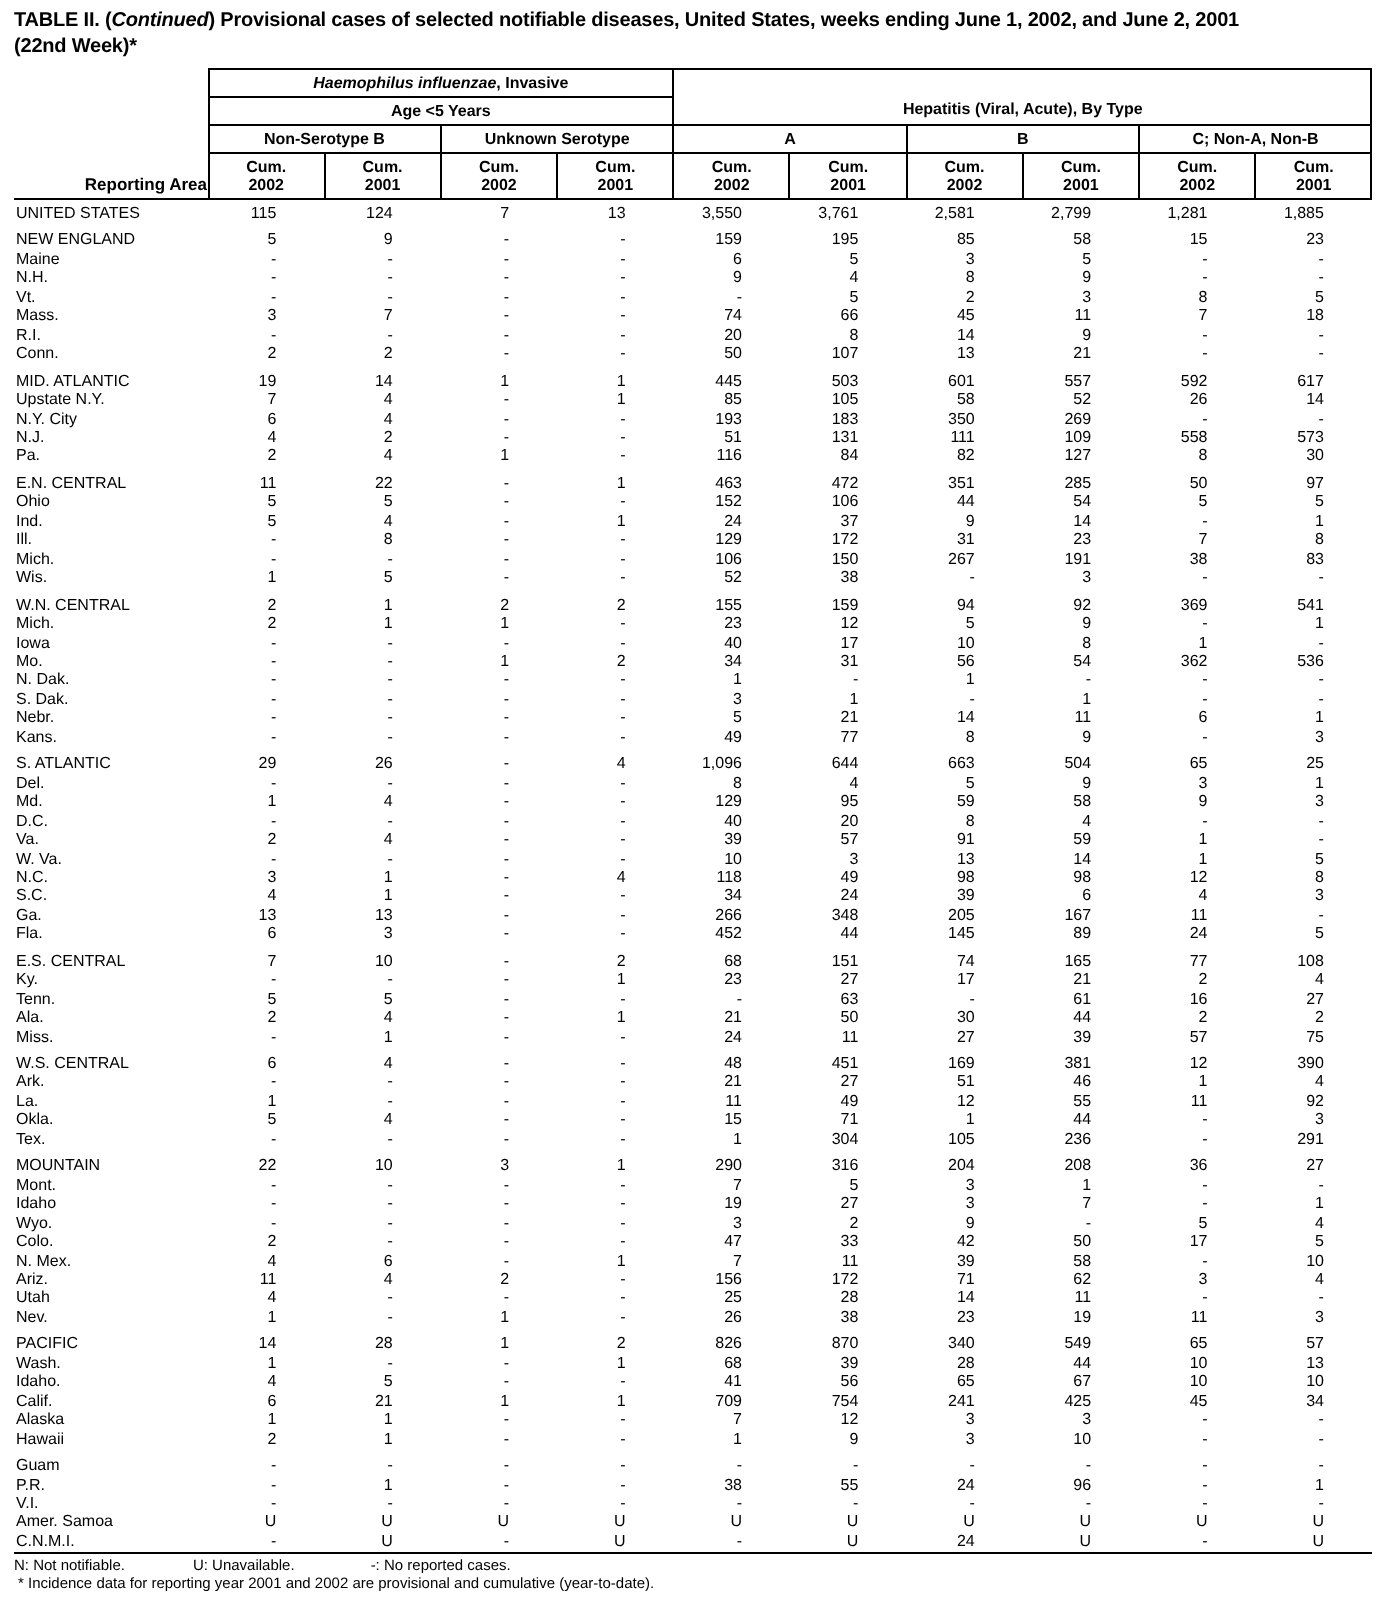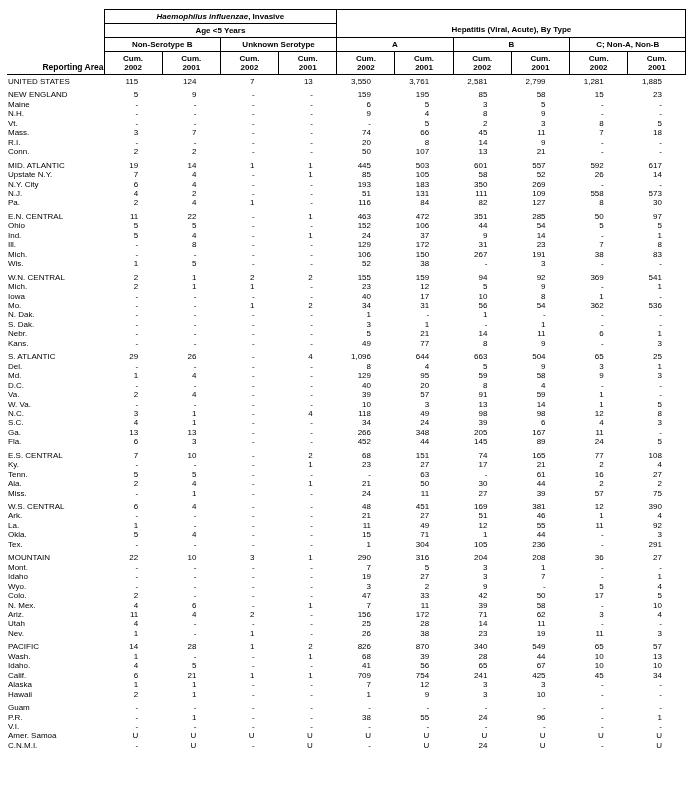--- a/index.html
+++ b/index.html
@@ -46,20 +46,21 @@
   .foot-line1 { font-size:7.5px; line-height:9px; }
   .foot-line1 .fn2 { margin-left:34px; }
   .foot-line1 .fn3 { margin-left:38px; }
   .foot-line2 { font-size:7.5px; line-height:9px; padding-left:2px; }
 </style>
 </head>
 <body>
 
 <div class="page">
 
+  <div class="title"><span>TABLE II. (</span><span class="ital">Continued</span><span>) Provisional cases of selected notifiable diseases, United States, weeks ending June 1, 2002, and June 2, 2001</span><br><span>(22nd Week)*</span></div>
 
   <table class="tbl">
     <colgroup>
       <col class="c-area">
       <col class="c-num">
         <col class="c-num">
         <col class="c-num">
         <col class="c-num">
         <col class="c-num">
       <col class="c-num">
@@ -965,14 +966,18 @@
           <td class="num">-</td>
           <td class="num">U</td>
           <td class="num">24</td>
           <td class="num">U</td>
           <td class="num">-</td>
           <td class="num">U</td>
         </tr>
       </tbody>
   </table>
 
+  <div class="foot">
+    <div class="foot-line1"><span class="fn1">N: Not notifiable.</span><span class="fn2">U: Unavailable.</span><span class="fn3">-: No reported cases.</span></div>
+    <div class="foot-line2">* Incidence data for reporting year 2001 and 2002 are provisional and cumulative (year-to-date).</div>
+  </div>
 
 </div>
 
 </body></html>

